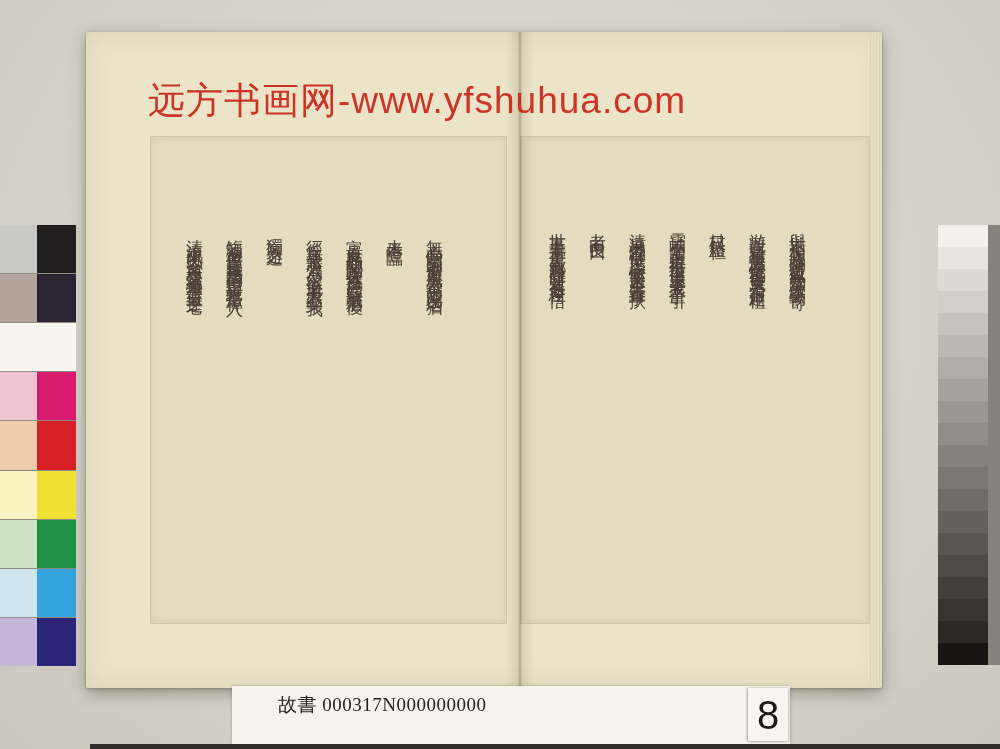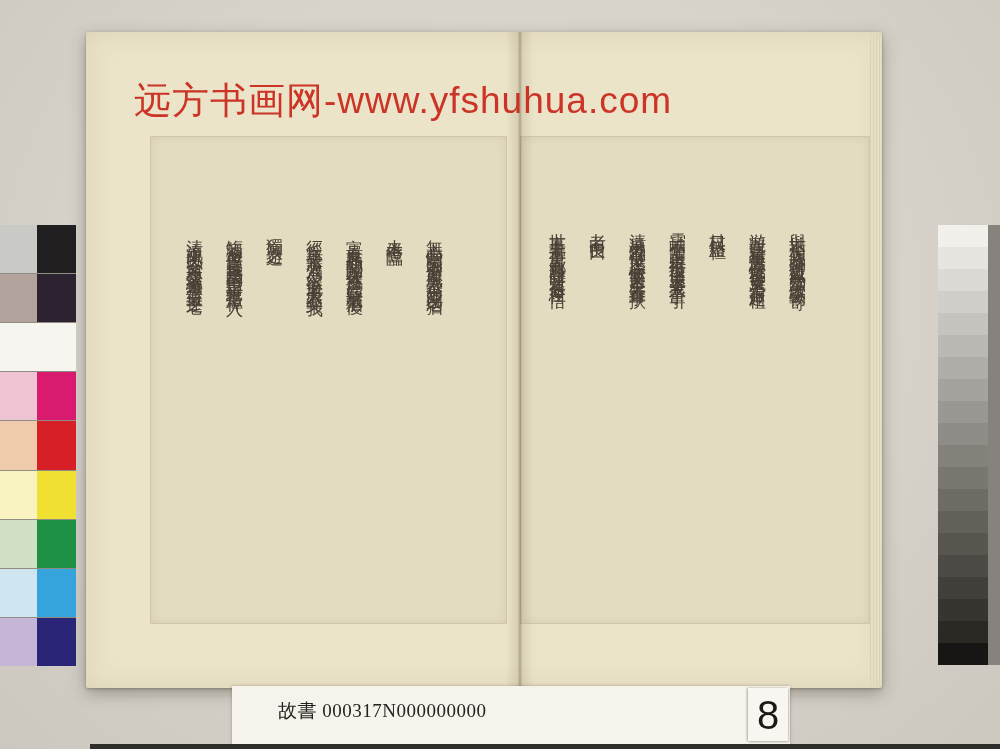--- a/index.html
+++ b/index.html
@@ -22,40 +22,40 @@
   .panel.left{left:64px;top:104px;width:355px;height:486px;}
   .panel.right{left:434px;top:104px;width:348px;height:486px;}
   
   .vtext{position:absolute;writing-mode:vertical-rl;text-orientation:upright;
          font-family:"Liberation Serif", serif;color:#4a4036;font-size:17px;
          letter-spacing:3.5px;line-height:1;}
   .vtext .vcol{margin-left:23px;width:17px;}
   .vtext.right-text{left:439px;top:188px;width:281px;height:400px;}
   .vtext.left-text{left:76px;top:194px;width:281px;height:400px;}
   
-  .watermark{position:absolute;left:134px;top:76px;font-family:"Liberation Sans", sans-serif;
+  .watermark{position:absolute;left:148px;top:76px;font-family:"Liberation Sans", sans-serif;
          font-size:37px;font-weight:400;letter-spacing:1px;opacity:.93;white-space:nowrap;}
   
   .checker{position:absolute;left:0;top:225px;width:76px;height:441px;display:flex;
          flex-direction:column;background:#8f8c84;}
   .checker .crow{flex:1;display:flex;margin-top:1px;}
   .checker .crow:first-child{margin-top:0;}
   .checker .cell{height:100%;}
   .checker .cell.pale{width:37px;}
   .checker .cell.vivid{width:39px;}
   
   .grayscale{position:absolute;left:938px;top:225px;width:50px;height:440px;
          display:flex;flex-direction:column;}
   .grayscale .gstep{flex:1;}
   .gray-panel{position:absolute;left:988px;top:225px;width:12px;height:440px;background:#85837c;}
   
   .caption{position:absolute;left:232px;top:686px;width:558px;height:59px;background:#f5f3ec;
          box-shadow:0 0 3px rgba(80,75,60,0.4);}
   .caption .cline{font-family:"Liberation Serif", serif;color:#24231f;white-space:nowrap;}
-  .caption .l1{position:absolute;left:46px;top:12px;font-size:19px;letter-spacing:.5px;}
+  .caption .l1{position:absolute;left:46px;top:6px;font-size:19px;letter-spacing:.5px;}
   .caption .l2{position:absolute;left:38px;top:28px;font-size:19px;letter-spacing:1px;}
   .page-tag{position:absolute;left:748px;top:688px;width:40px;height:53px;background:#f8f6f1;
          box-shadow:-1px 0 2px rgba(90,85,70,0.45), 1px 1px 2px rgba(90,85,70,0.3);
          display:flex;align-items:center;justify-content:center;}
   .page-tag .num{font-family:"Liberation Sans", sans-serif;font-size:40px;color:#1b1a18;line-height:1;}
   .bottom-band{position:absolute;left:90px;top:744px;width:910px;height:5px;background:#2e2d2a;}
 </style>
 </head>
 <body>
 

